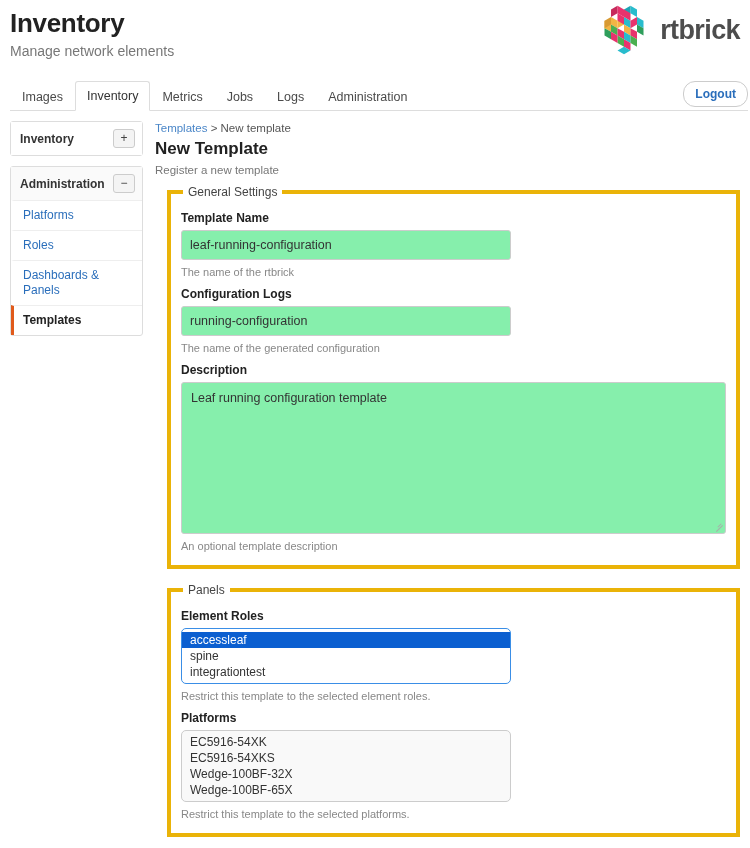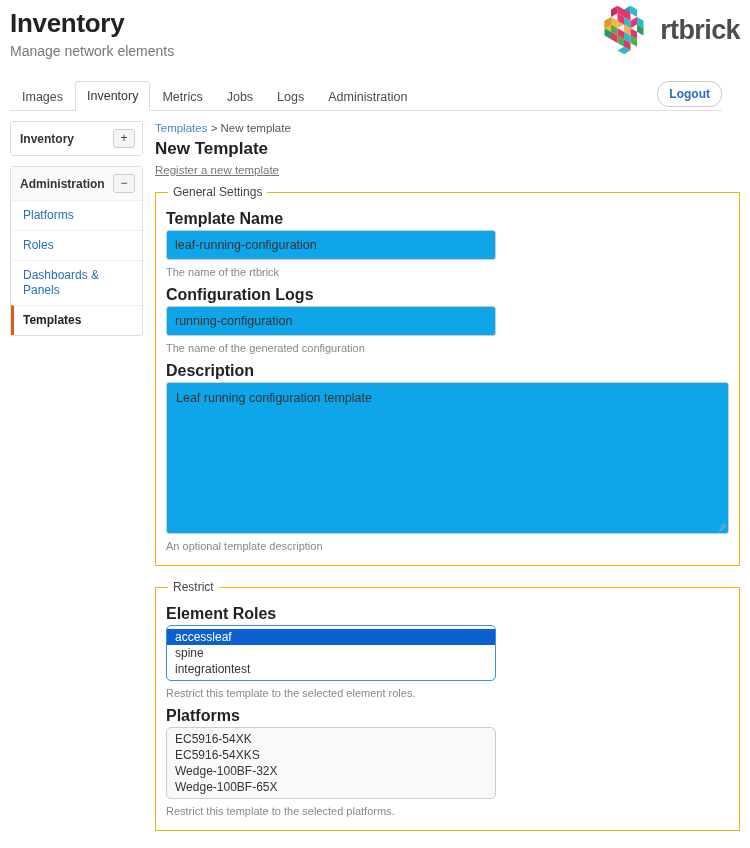--- a/index.html
+++ b/index.html
@@ -20,21 +20,21 @@
     letter-spacing: -0.3px; line-height: 30px;
   }
   .app-subtitle { font-size: 14px; color: #777; margin: 4px 0 0 0; line-height: 18px; }
 
   .brand { position: absolute; right: 10px; top: 4px; display: flex; align-items: center; gap: 8px; }
   .brand-mark { width: 56px; height: 52px; display: block; }
   .brand-text { font-size: 27px; font-weight: bold; color: #4d4d4d; letter-spacing: -0.6px; }
 
   
   .tabbar {
-    position: relative; height: 29px; margin: 6px 28px 0 10px;
+    position: relative; height: 29px; margin: 6px 2px 0 10px;
     border-bottom: 1px solid #ddd;
     display: flex; align-items: flex-end;
   }
   .tab {
     font-size: 12.5px; color: #4a4a4a; padding: 6px 11px 6px 11px;
     line-height: 16px; border: 1px solid transparent; border-bottom: none;
     position: relative; top: 1px; cursor: pointer; white-space: nowrap;
   }
   .tab.active {
     background: #fff; border-color: #ddd; border-bottom: 1px solid #fff;
@@ -70,35 +70,35 @@
     display: block; padding: 7px 9px; font-size: 12px; color: #2a6ebb;
     border-top: 1px solid #eee; text-decoration: none; cursor: pointer;
     border-left: 3px solid transparent; line-height: 15px;
   }
   .side-link.active { color: #222; font-weight: bold; border-left: 3px solid #e05a1b; }
 
   
   .breadcrumb { font-size: 11.5px; color: #555; line-height: 15px; margin-bottom: 2px; }
   .breadcrumb a { color: #4a86c8; text-decoration: none; cursor: pointer; }
   .page-title { font-size: 17px; font-weight: bold; color: #222; margin: 0 0 4px 0; line-height: 21px; }
-  .page-sub { font-size: 11.5px; color: #777; margin: 0 0 7px 0; line-height: 15px; text-decoration: underline; }
+  .page-sub { font-size: 11.5px; color: #777; margin: 0 0 7px 0; line-height: 15px; }
 
   
   fieldset {
-    border: 1px solid #eab308; border-radius: 0; margin: 0 0 14px 0;
+    border: 4px solid #eab308; border-radius: 0; margin: 0 0 14px 12px;
     padding: 4px 10px 12px 10px; min-width: 0;
   }
   legend { font-size: 12px; color: #444; padding: 0 5px; margin-left: 2px; }
 
   .field { margin: 8px 0 0 0; }
-  .field-label { font-size: 16px; font-weight: bold; color: #222; display: block; margin-bottom: 4px; line-height: 15px; }
+  .field-label { font-size: 12px; font-weight: bold; color: #222; display: block; margin-bottom: 4px; line-height: 15px; }
   .field-hint { font-size: 11px; color: #888; margin-top: 5px; line-height: 14px; }
 
   .txt {
-    display: block; background: #0ea5e9; border: 1px solid #ccc; border-radius: 3px;
+    display: block; background: #86efac; border: 1px solid #ccc; border-radius: 3px;
     font-size: 12.5px; color: #333; padding: 6px 8px; line-height: 16px;
     font-family: "Liberation Sans", sans-serif; outline: none;
   }
   .txt.w-lg { width: 330px; }
   .txt.w-md { width: 330px; }
   #cfg-name { width: 330px; }
   #tpl-name { width: 330px; }
   .ta-wrap { position: relative; width: 100%; }
   textarea.txt {
     width: 100%; height: 152px; resize: none; overflow: hidden;
@@ -231,21 +231,21 @@
           <label class="field-label">Description</label>
           <div class="ta-wrap">
             <textarea class="txt" style="">Leaf running configuration template</textarea>
             <span class="resizer"></span>
           </div>
           <div class="field-hint">An optional template description</div>
         </div>
       </fieldset>
 
       <fieldset>
-        <legend>Restrict</legend>
+        <legend>Panels</legend>
 
         <div class="field">
           <label class="field-label">Element Roles</label>
           <div class="listbox focused">
             <div class="listopt selected">accessleaf</div>
             <div class="listopt">spine</div>
             <div class="listopt">integrationtest</div>
           </div>
           <div class="field-hint">Restrict this template to the selected element roles.</div>
         </div>

